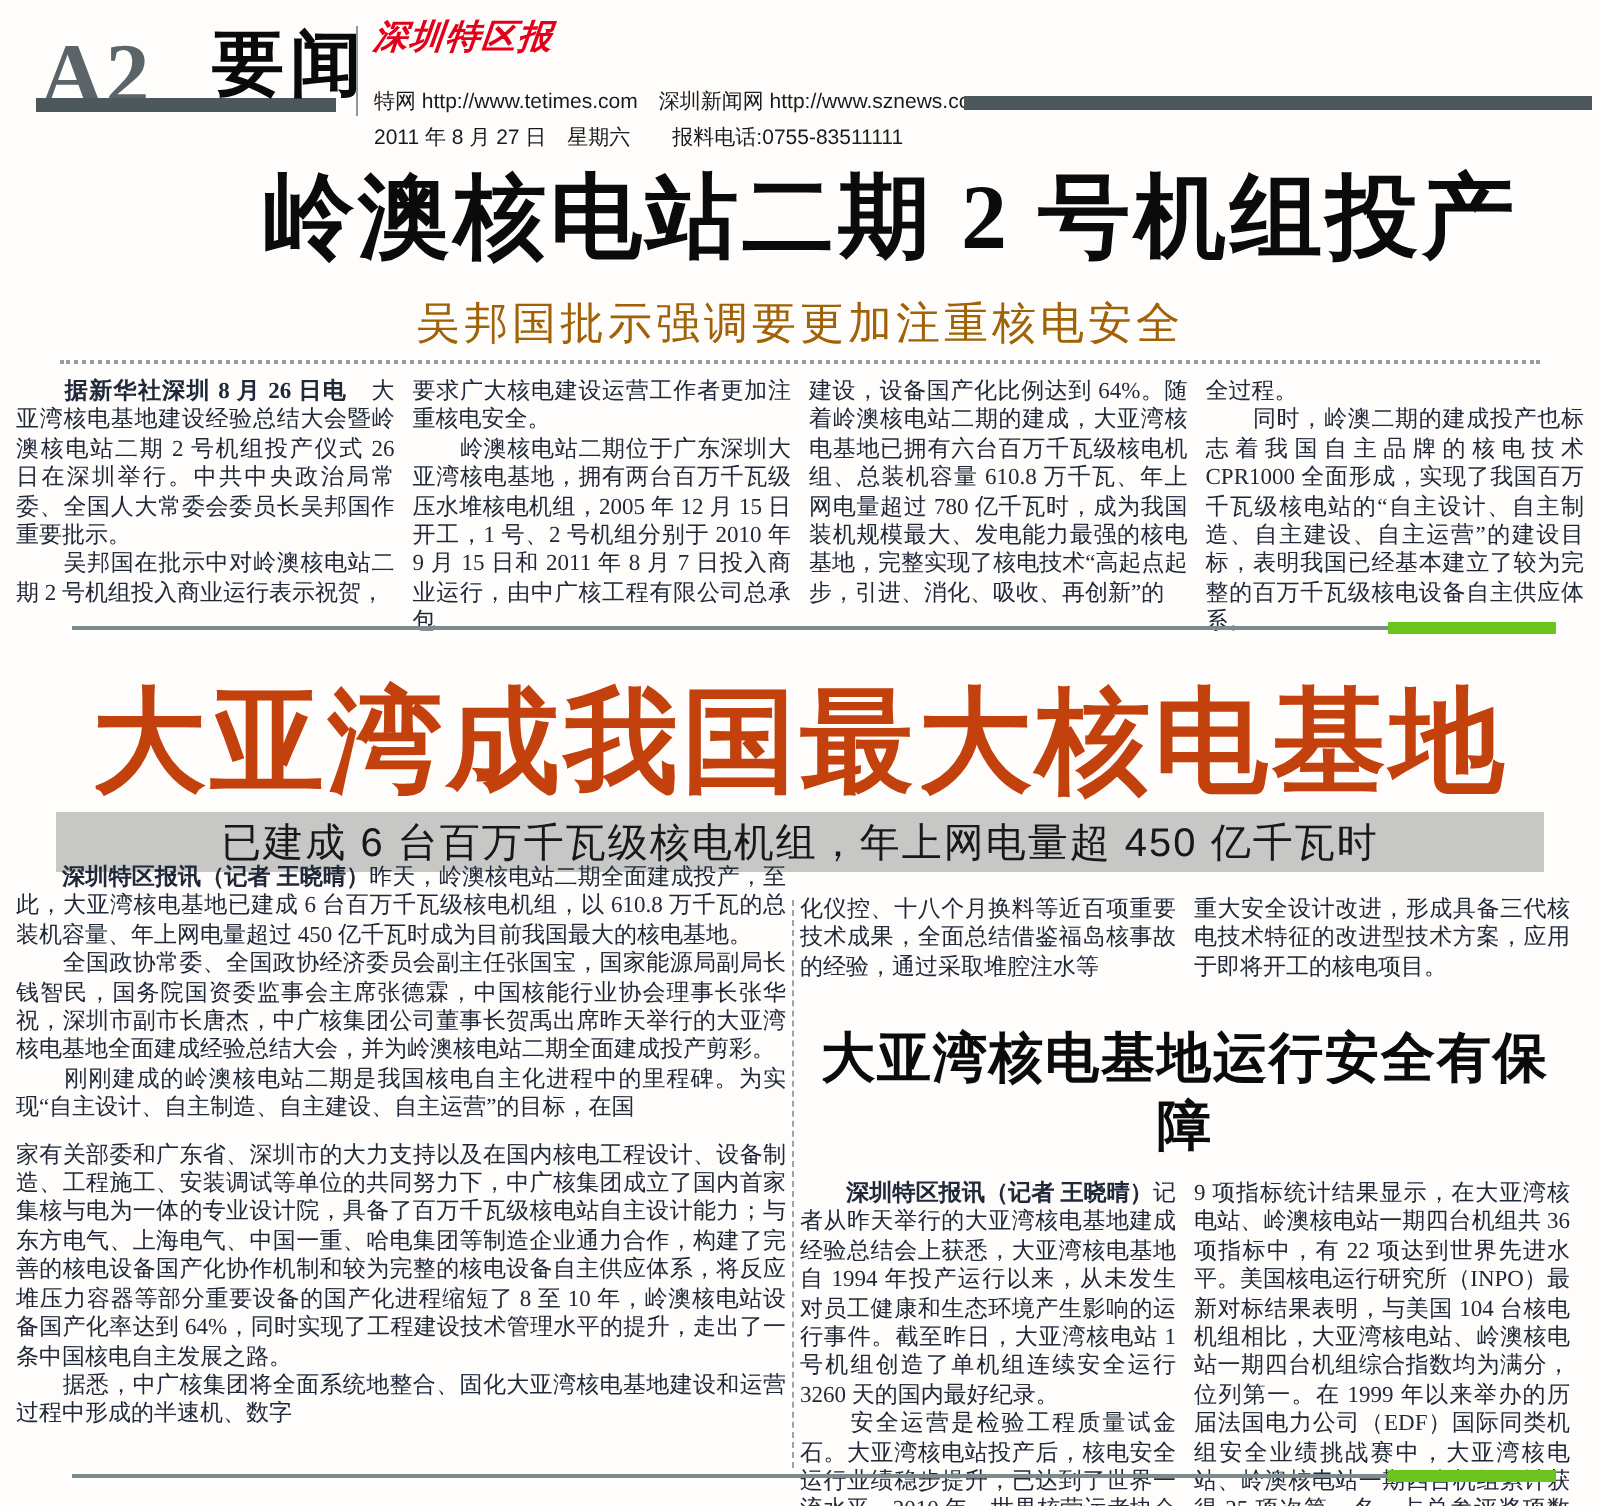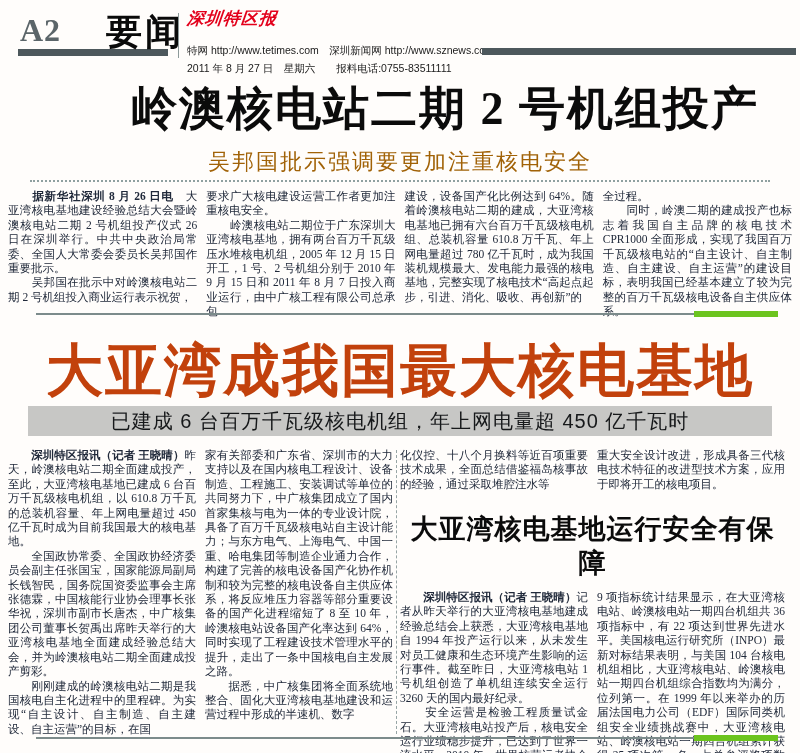--- a/index.html
+++ b/index.html
@@ -2,21 +2,21 @@
 <html><head>
 <meta charset="utf-8">
 <style>
   html,body{margin:0;padding:0;background:#e8e8e8;}
   .page{
     position:relative;width:800px;height:753px;margin:0 auto;
     background:#fffdfb;overflow:hidden;
     font-family:"Liberation Serif","DejaVu Serif",serif;color:#1d2530;
   }
   
-  .pageno{position:absolute;left:20px;top:12px;font-size:32px;font-weight:bold;color:#5b6569;letter-spacing:1px;}
+  .pageno{position:absolute;left:20px;top:12px;font-size:44px;font-weight:bold;color:#5b6569;letter-spacing:1px;}
   .pageno-bar{position:absolute;left:18px;top:49px;width:150px;height:7px;background:#4d585c;}
   .section-title{position:absolute;left:106px;top:8px;font-size:36px;font-weight:bold;color:#0a0a0a;letter-spacing:3px;}
   .header-vrule{position:absolute;left:178px;top:13px;width:1px;height:45px;background:#8d9a9a;}
   .masthead{position:absolute;left:187px;top:7px;font-size:17px;font-weight:bold;font-style:italic;
             color:#e3001b;transform:skewX(-6deg);letter-spacing:1px;}
   .dateline{position:absolute;left:187px;top:30px;font-size:10.5px;color:#1a1a1a;
             font-family:"Liberation Sans","DejaVu Sans",sans-serif;margin-top:32px;}
   .webline{position:absolute;left:187px;top:44px;font-size:10.5px;color:#1a1a1a;
            font-family:"Liberation Sans","DejaVu Sans",sans-serif;}
   .header-right-bar{position:absolute;left:482px;top:48px;width:314px;height:7px;background:#4d585c;}
@@ -36,21 +36,21 @@
   .divider .dline{flex:1;height:2px;background:#7c8b8b;}
   .divider .dgreen{width:84px;height:6px;background:#6cc41e;}
   .divider-top{top:310px;}
   .divider-bottom{top:734px;}
   
   .a2-headline{position:absolute;left:0;top:333px;width:800px;text-align:center;
                font-size:57px;font-weight:bold;color:#c2410c;letter-spacing:2px;}
   .a2-graybar{position:absolute;left:28px;top:406px;width:744px;height:30px;background:#c7c7c5;
               display:flex;align-items:center;justify-content:center;font-size:20px;color:#16181a;
               font-family:"Liberation Sans","DejaVu Sans",sans-serif;letter-spacing:1px;}
-  .a2-left{position:absolute;left:8px;top:448px;width:385px;display:flex;gap:9px;}
+  .a2-left{position:absolute;left:8px;top:432px;width:385px;display:flex;gap:9px;flex-direction:column;}
   .a2-right{position:absolute;left:400px;top:448px;width:385px;}
   .center-rule{position:absolute;left:396px;top:450px;height:284px;border-left:1px dashed #97a5a5;}
   .rh-row{display:flex;gap:9px;}
   .rh-top{min-height:48px;}
   .a3-headline{margin:16px 0 10px 0;text-align:center;font-size:27px;line-height:34px;
                font-weight:bold;color:#0b0b0b;letter-spacing:1px;}
 </style>
 </head>
 <body>
 

